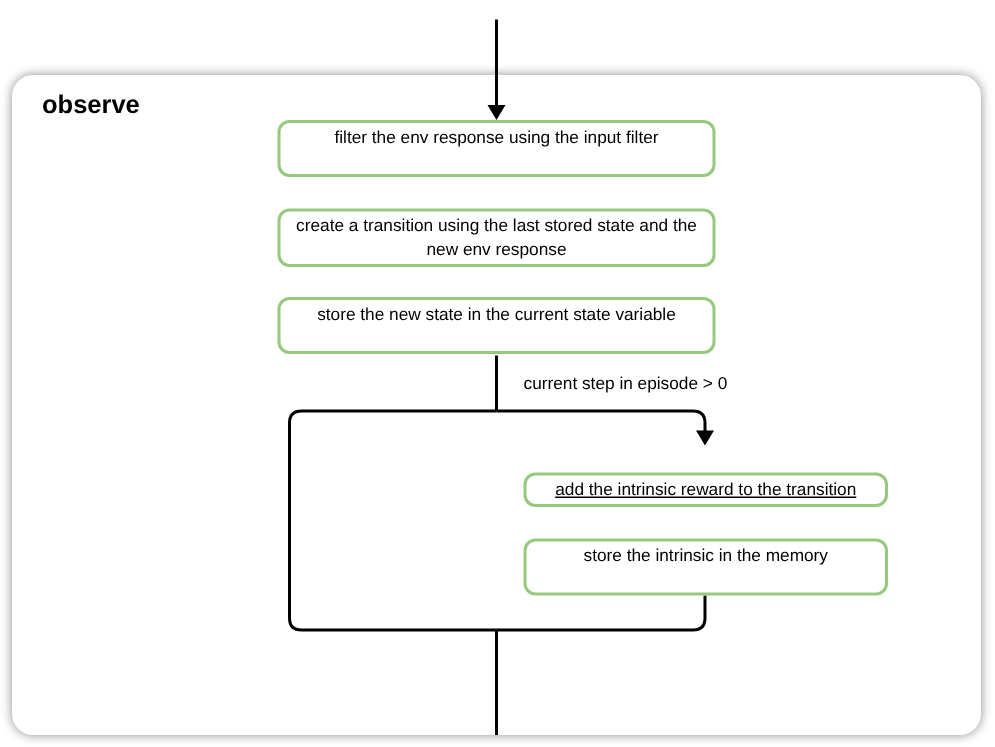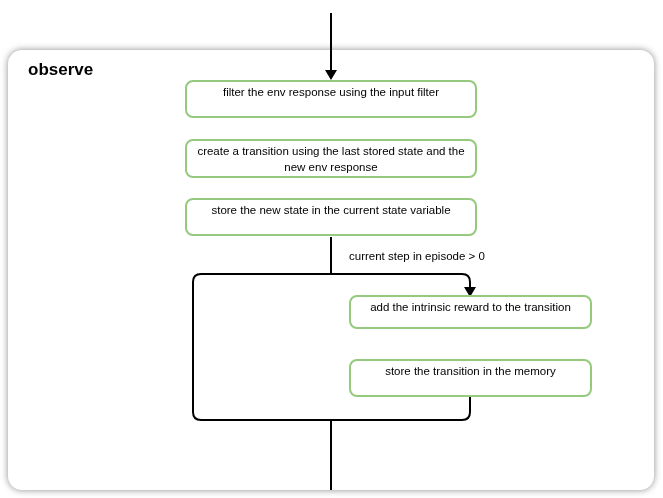--- a/index.html
+++ b/index.html
@@ -98,21 +98,21 @@
   <div class="flow-node" style="left:185px; top:139px; width:292px; height:39px;">
     <span>create a transition using the last stored state and the new env response</span>
   </div>
 
   <div class="flow-node" style="left:185px; top:198px; width:292px; height:38px;">
     <span>store the new state in the current state variable</span>
   </div>
 
   <div class="branch-label">current step in episode &gt; 0</div>
 
-  <div class="flow-node" style="left:349px; top:295px; width:243px; height:34px;">
+  <div class="flow-node" style="left:349px; top:315px; width:243px; height:23px;text-decoration:underline;">
     <span>add the intrinsic reward to the transition</span>
   </div>
 
   <div class="flow-node" style="left:349px; top:359px; width:243px; height:38px;">
-    <span>store the transition in the memory</span>
+    <span>store the intrinsic in the memory</span>
   </div>
 
 </div>
 
 </body></html>

